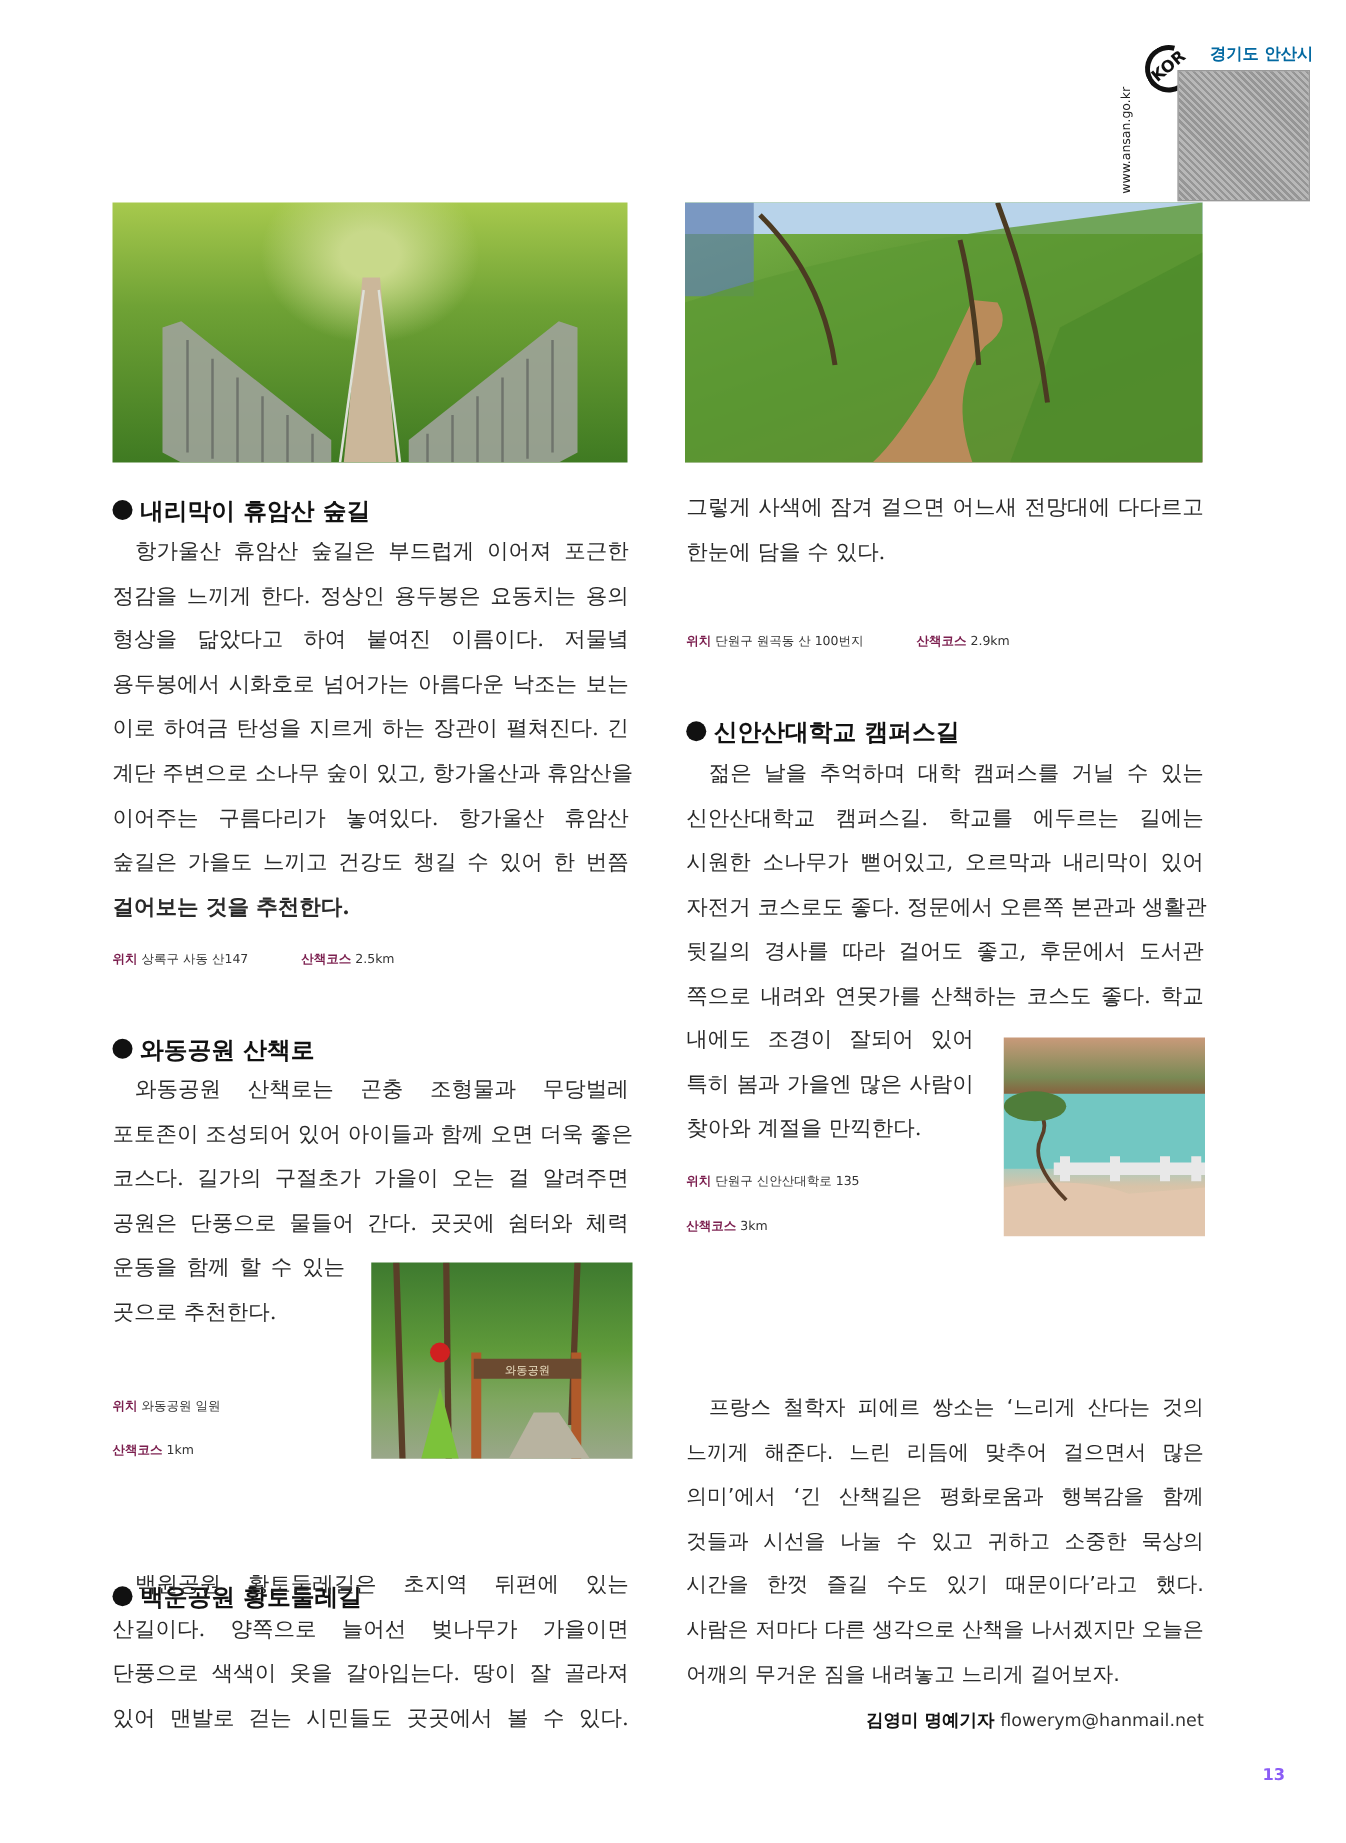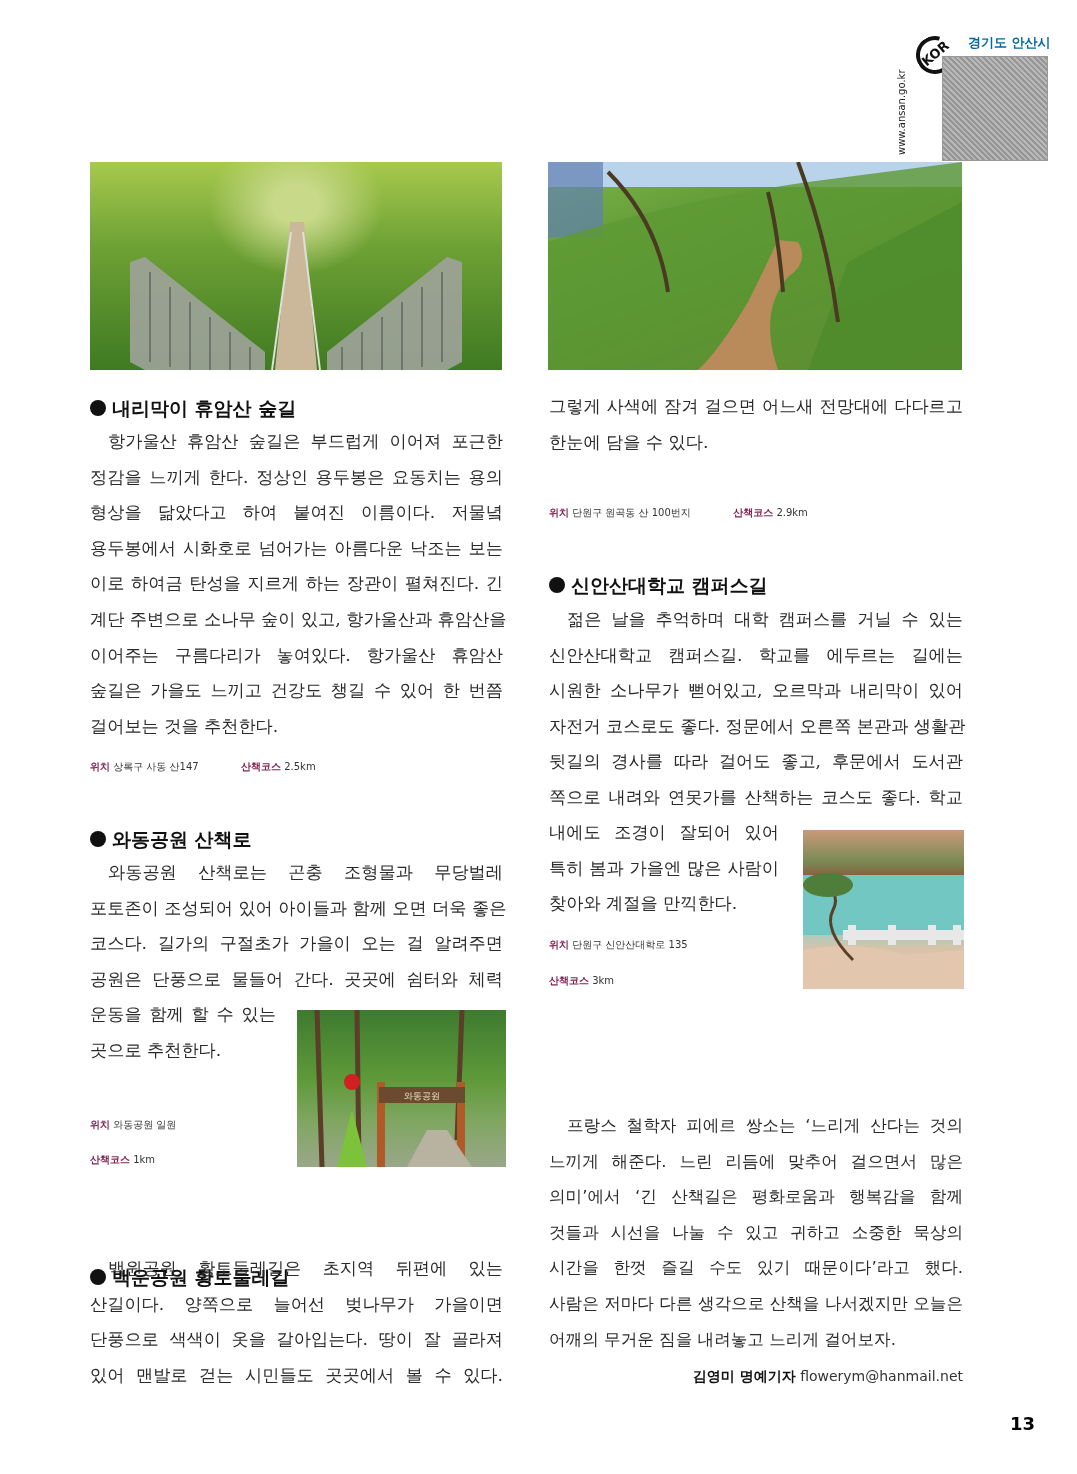--- a/index.html
+++ b/index.html
@@ -38,21 +38,21 @@
 
   
   .heading { font-family:"DejaVu Sans",sans-serif; font-weight:bold; font-size:19px; color:#111; white-space:nowrap; }
   .heading .dot { display:inline-block; width:16px; height:16px; border-radius:50%; background:#111; margin-right:6px; vertical-align:-1px; }
   .para { font-size:17.2px; line-height:35.6px; color:#2a2a2a; text-align:justify; text-align-last:justify; }
   .para .line { display:block; white-space:nowrap; text-align:justify; text-align-last:justify; }
   .info { font-family:"DejaVu Sans",sans-serif; font-size:10px; color:#333; white-space:nowrap; }
   .info .lbl { color:#7b1e4e; font-weight:bold; }
   .byline { font-family:"DejaVu Sans",sans-serif; font-size:14px; color:#333; white-space:nowrap; }
   .byline b { color:#111; }
-  .pagenum { font-family:"DejaVu Sans",sans-serif; font-weight:bold; font-size:18px; color:#000000; }
+  .pagenum { font-family:"DejaVu Sans",sans-serif; font-weight:bold; font-size:13px; color:#8b5cf6; }
 </style>
 </head>
 <body>
 
 <div class="abs kor-logo"></div>
 <div class="abs kor-text">KOR</div>
 <div class="abs region">경기도 안산시</div>
 <div class="abs url-vert">www.ansan.go.kr</div>
 <div class="abs qr"></div>
 
@@ -129,21 +129,21 @@
 </div>
 <div class="abs para" style="left:90px; top:424px; width:413px;">
   <span class="line" style="padding-left:18px;">항가울산 휴암산 숲길은 부드럽게 이어져 포근한</span>
   <span class="line">정감을 느끼게 한다. 정상인 용두봉은 요동치는 용의</span>
   <span class="line">형상을 닮았다고 하여 붙여진 이름이다. 저물녘</span>
   <span class="line">용두봉에서 시화호로 넘어가는 아름다운 낙조는 보는</span>
   <span class="line">이로 하여금 탄성을 지르게 하는 장관이 펼쳐진다. 긴</span>
   <span class="line">계단 주변으로 소나무 숲이 있고, 항가울산과 휴암산을</span>
   <span class="line">이어주는 구름다리가 놓여있다. 항가울산 휴암산</span>
   <span class="line">숲길은 가을도 느끼고 건강도 챙길 수 있어 한 번쯤</span>
-  <span class="line" style="text-align-last:left;">걸어보는 것을 추천한다.</span>
+  <span class="line" style="text-align-last:left;font-weight:bold;">걸어보는 것을 추천한다.</span>
 </div>
 <div class="abs info" style="left:90px; top:760px;">
   <span class="lbl">위치</span>
   <span>상록구 사동 산147</span>
   <span style="display:inline-block;width:36px;"></span>
   <span class="lbl">산책코스</span>
   <span>2.5km</span>
 </div>
 
 <div class="abs heading" style="left:90px; top:827px;">

